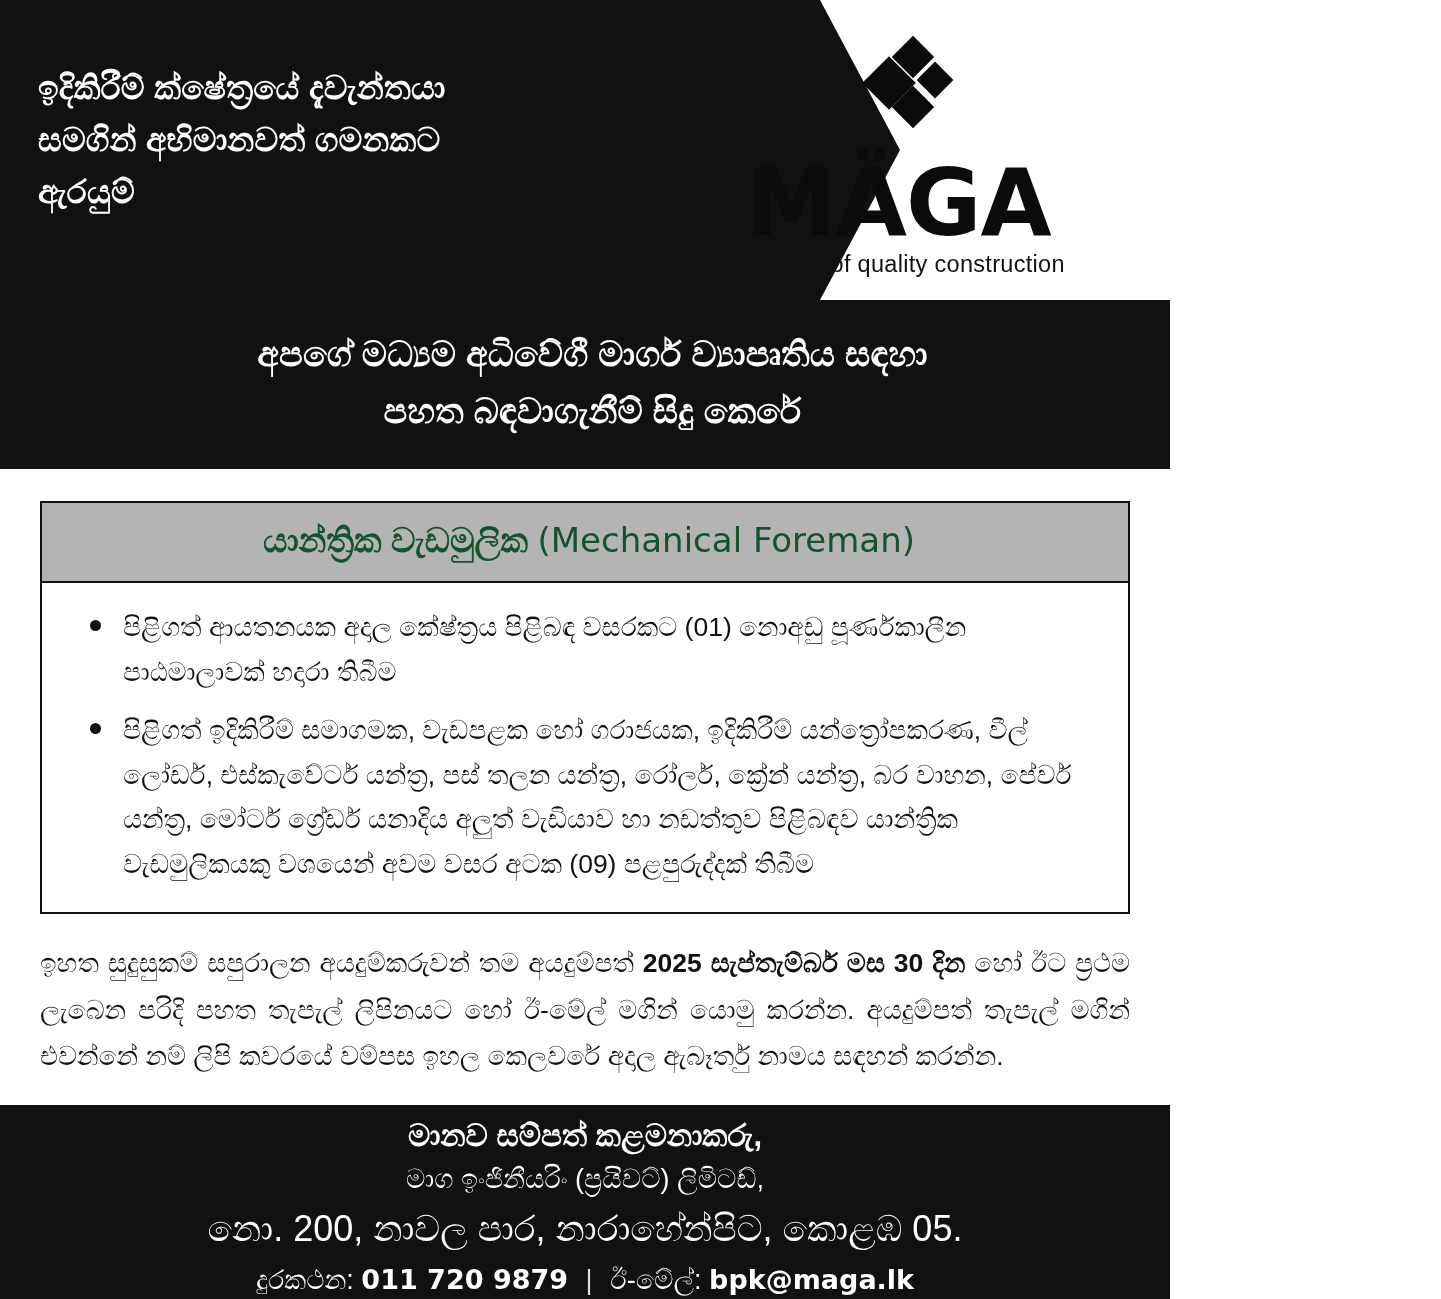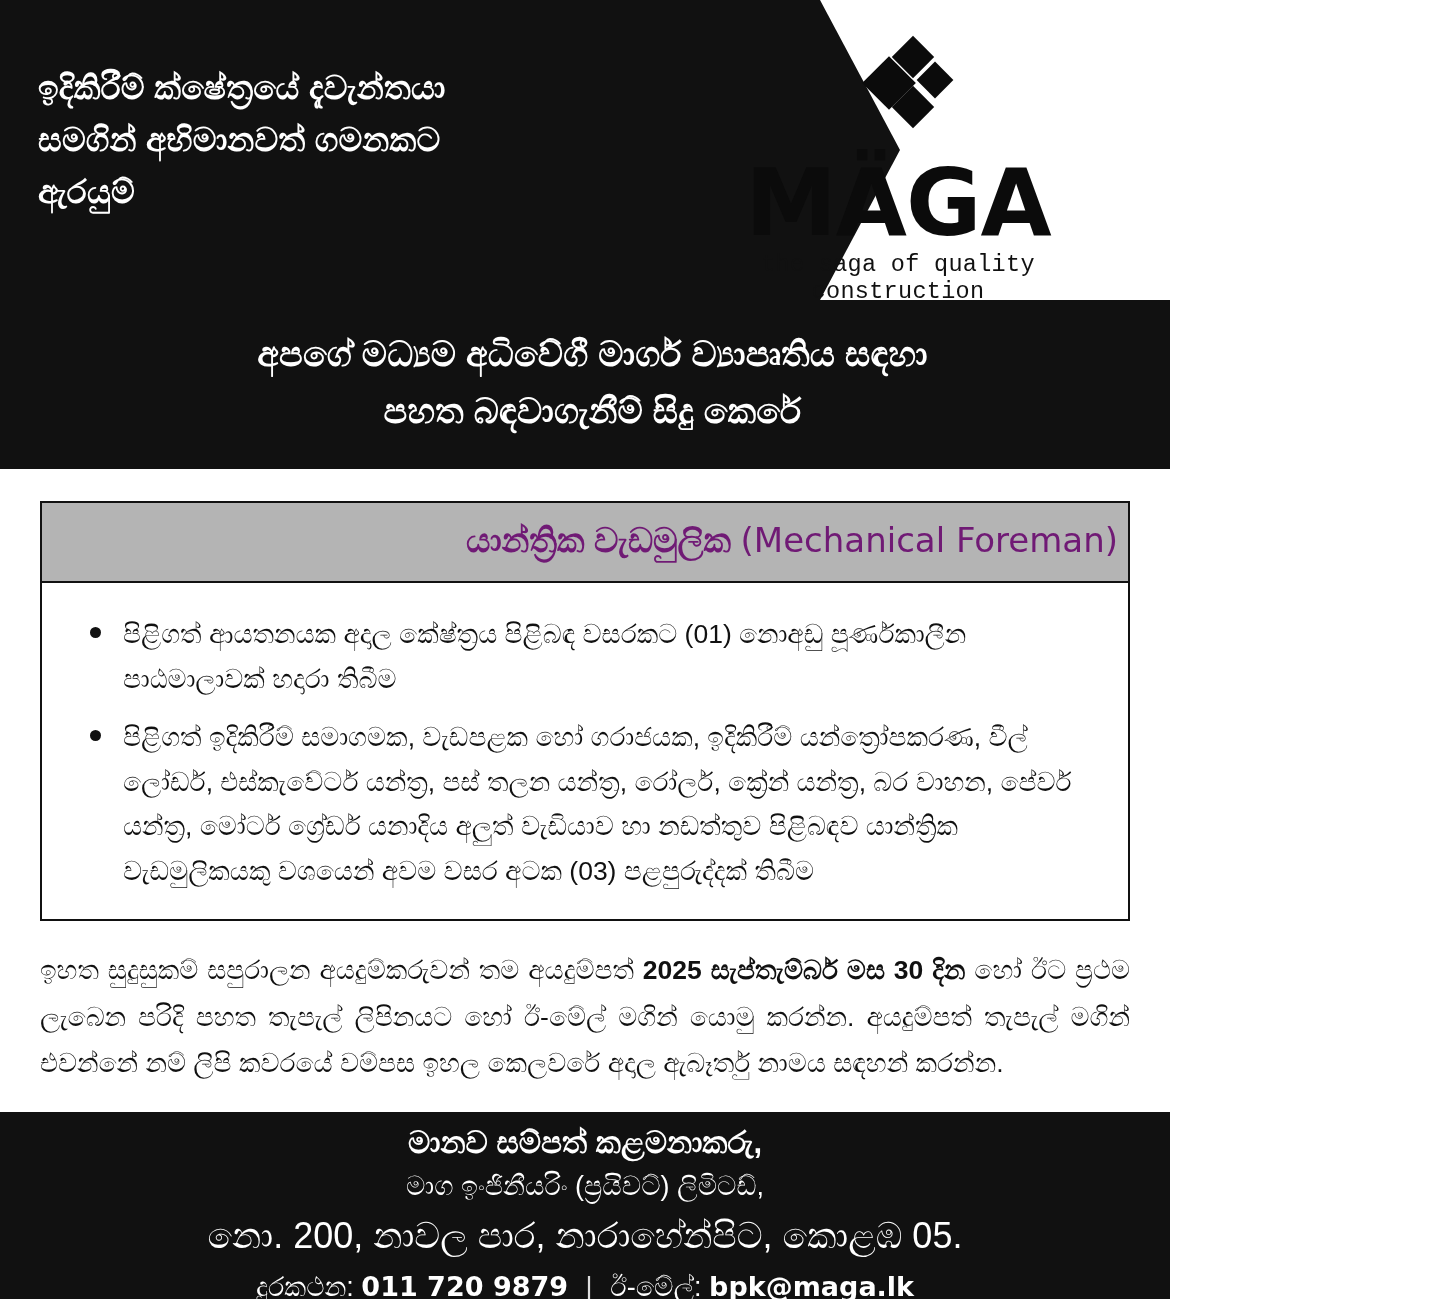--- a/index.html
+++ b/index.html
@@ -70,21 +70,21 @@
   }
   .logo-word {
     font-family: "DejaVu Sans", sans-serif;
     font-weight: 700;
     font-size: 92px;
     line-height: 0.95;
     letter-spacing: -1px;
     color: #0b0b0b;
   }
   .logo-sub {
-    font-family: Liberation Mono, monospace;
+    font-family: Liberation Sans, sans-serif;
     font-size: 23.5px;
     letter-spacing: 0.3px;
     color: #111;
     margin-top: 4px;
   }
 
   
   .title-band {
     background: #111111;
     color: #ffffff;
@@ -104,32 +104,32 @@
     padding: 32px 40px 26px 40px;
   }
 
   .position-box {
     border: 2px solid #111;
     background: #ffffff;
   }
   .position-head {
     background: #b4b4b4;
     border-bottom: 2px solid #111;
-    text-align: right;
+    text-align: center;
     padding: 17px 10px 20px 18px;
     font-size: 34px;
     font-weight: 700;
-    color: #701a75;
+    color: #14532d;
   }
   .position-head .en {
     font-family: "DejaVu Sans", sans-serif;
     font-weight: 400;
   }
   .reqs {
-    padding: 29px 26px 26px 26px;
+    padding: 22px 26px 26px 26px;
   }
   .req {
     display: flex;
     align-items: flex-start;
     margin-bottom: 14px;
   }
   .req:last-child { margin-bottom: 0; }
   .bullet {
     flex: 0 0 auto;
     width: 11px;
@@ -235,21 +235,21 @@
         <span class="en">(Mechanical Foreman)</span>
       </div>
 
       <div class="reqs">
         <div class="req">
           <span class="bullet"></span>
           <span class="req-text">පිළිගත් ආයතනයක අදාල කේෂ්ත්‍රය පිළිබඳ වසරකට (01) නොඅඩු පූර්ණකාලීන පාඨමාලාවක් හදාරා තිබීම</span>
         </div>
         <div class="req">
           <span class="bullet"></span>
-          <span class="req-text">පිළිගත් ඉදිකිරීම් සමාගමක, වැඩපළක හෝ ගරාජයක, ඉදිකිරීම් යන්ත්‍රෝපකරණ, වීල් ලෝඩර්, එස්කැවේටර් යන්ත්‍ර, පස් තලන යන්ත්‍ර, රෝලර්, ක්‍රේන් යන්ත්‍ර, බර වාහන, පේවර් යන්ත්‍ර, මෝටර් ග්‍රේඩර් යනාදිය අලුත් වැඩියාව හා නඩත්තුව පිළිබඳව යාන්ත්‍රික වැඩමුලිකයකු වශයෙන් අවම වසර අටක (03) පළපුරුද්දක් තිබීම</span>
+          <span class="req-text">පිළිගත් ඉදිකිරීම් සමාගමක, වැඩපළක හෝ ගරාජයක, ඉදිකිරීම් යන්ත්‍රෝපකරණ, වීල් ලෝඩර්, එස්කැවේටර් යන්ත්‍ර, පස් තලන යන්ත්‍ර, රෝලර්, ක්‍රේන් යන්ත්‍ර, බර වාහන, පේවර් යන්ත්‍ර, මෝටර් ග්‍රේඩර් යනාදිය අලුත් වැඩියාව හා නඩත්තුව පිළිබඳව යාන්ත්‍රික වැඩමුලිකයකු වශයෙන් අවම වසර අටක (09) පළපුරුද්දක් තිබීම</span>
         </div>
       </div>
     </div>
 
     <div class="instructions">
       <span>ඉහත සුදුසුකම් සපුරාලන අයදුම්කරුවන් තම අයදුම්පත් </span><b>2025 සැප්තැම්බර් මස 30 දින</b><span> හෝ ඊට ප්‍රථම ලැබෙන පරිදි පහත තැපැල් ලිපිනයට හෝ ඊ-මේල් මගින් යොමු කරන්න. අයදුම්පත් තැපැල් මගින් එවන්නේ නම් ලිපි කවරයේ වම්පස ඉහල කෙලවරේ අදාල ඇබෑර්තු නාමය සඳහන් කරන්න.</span>
     </div>
 
   </div>
 

